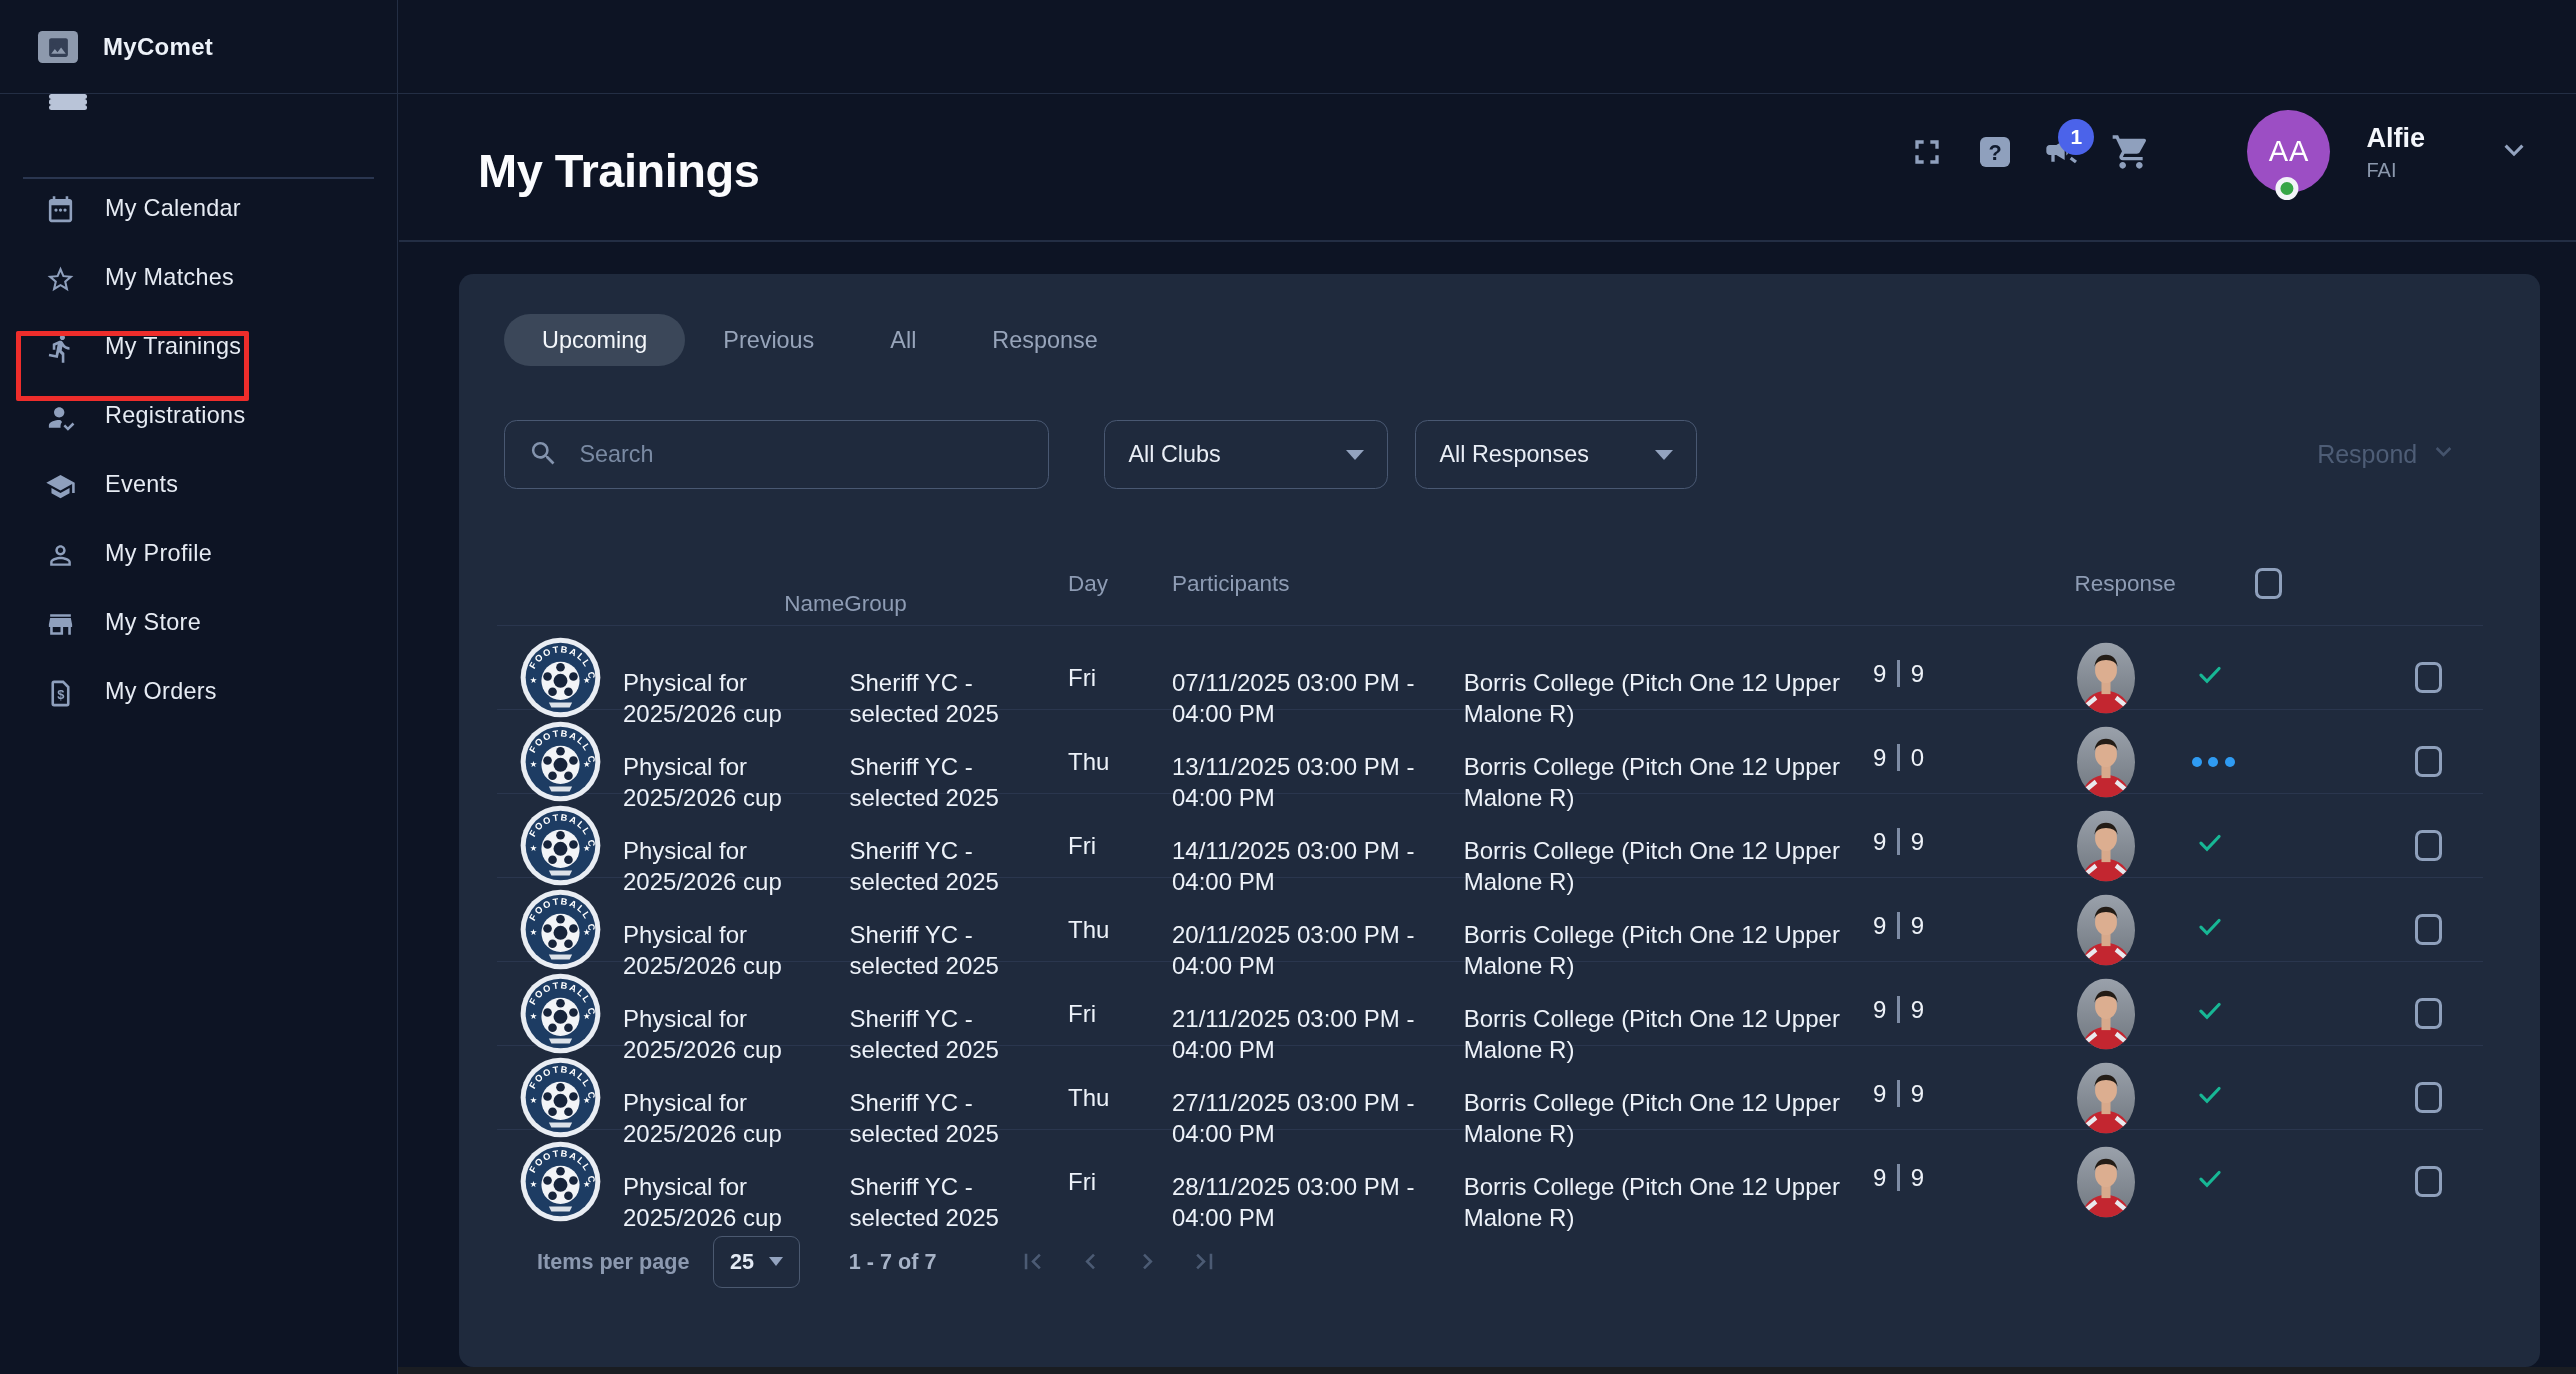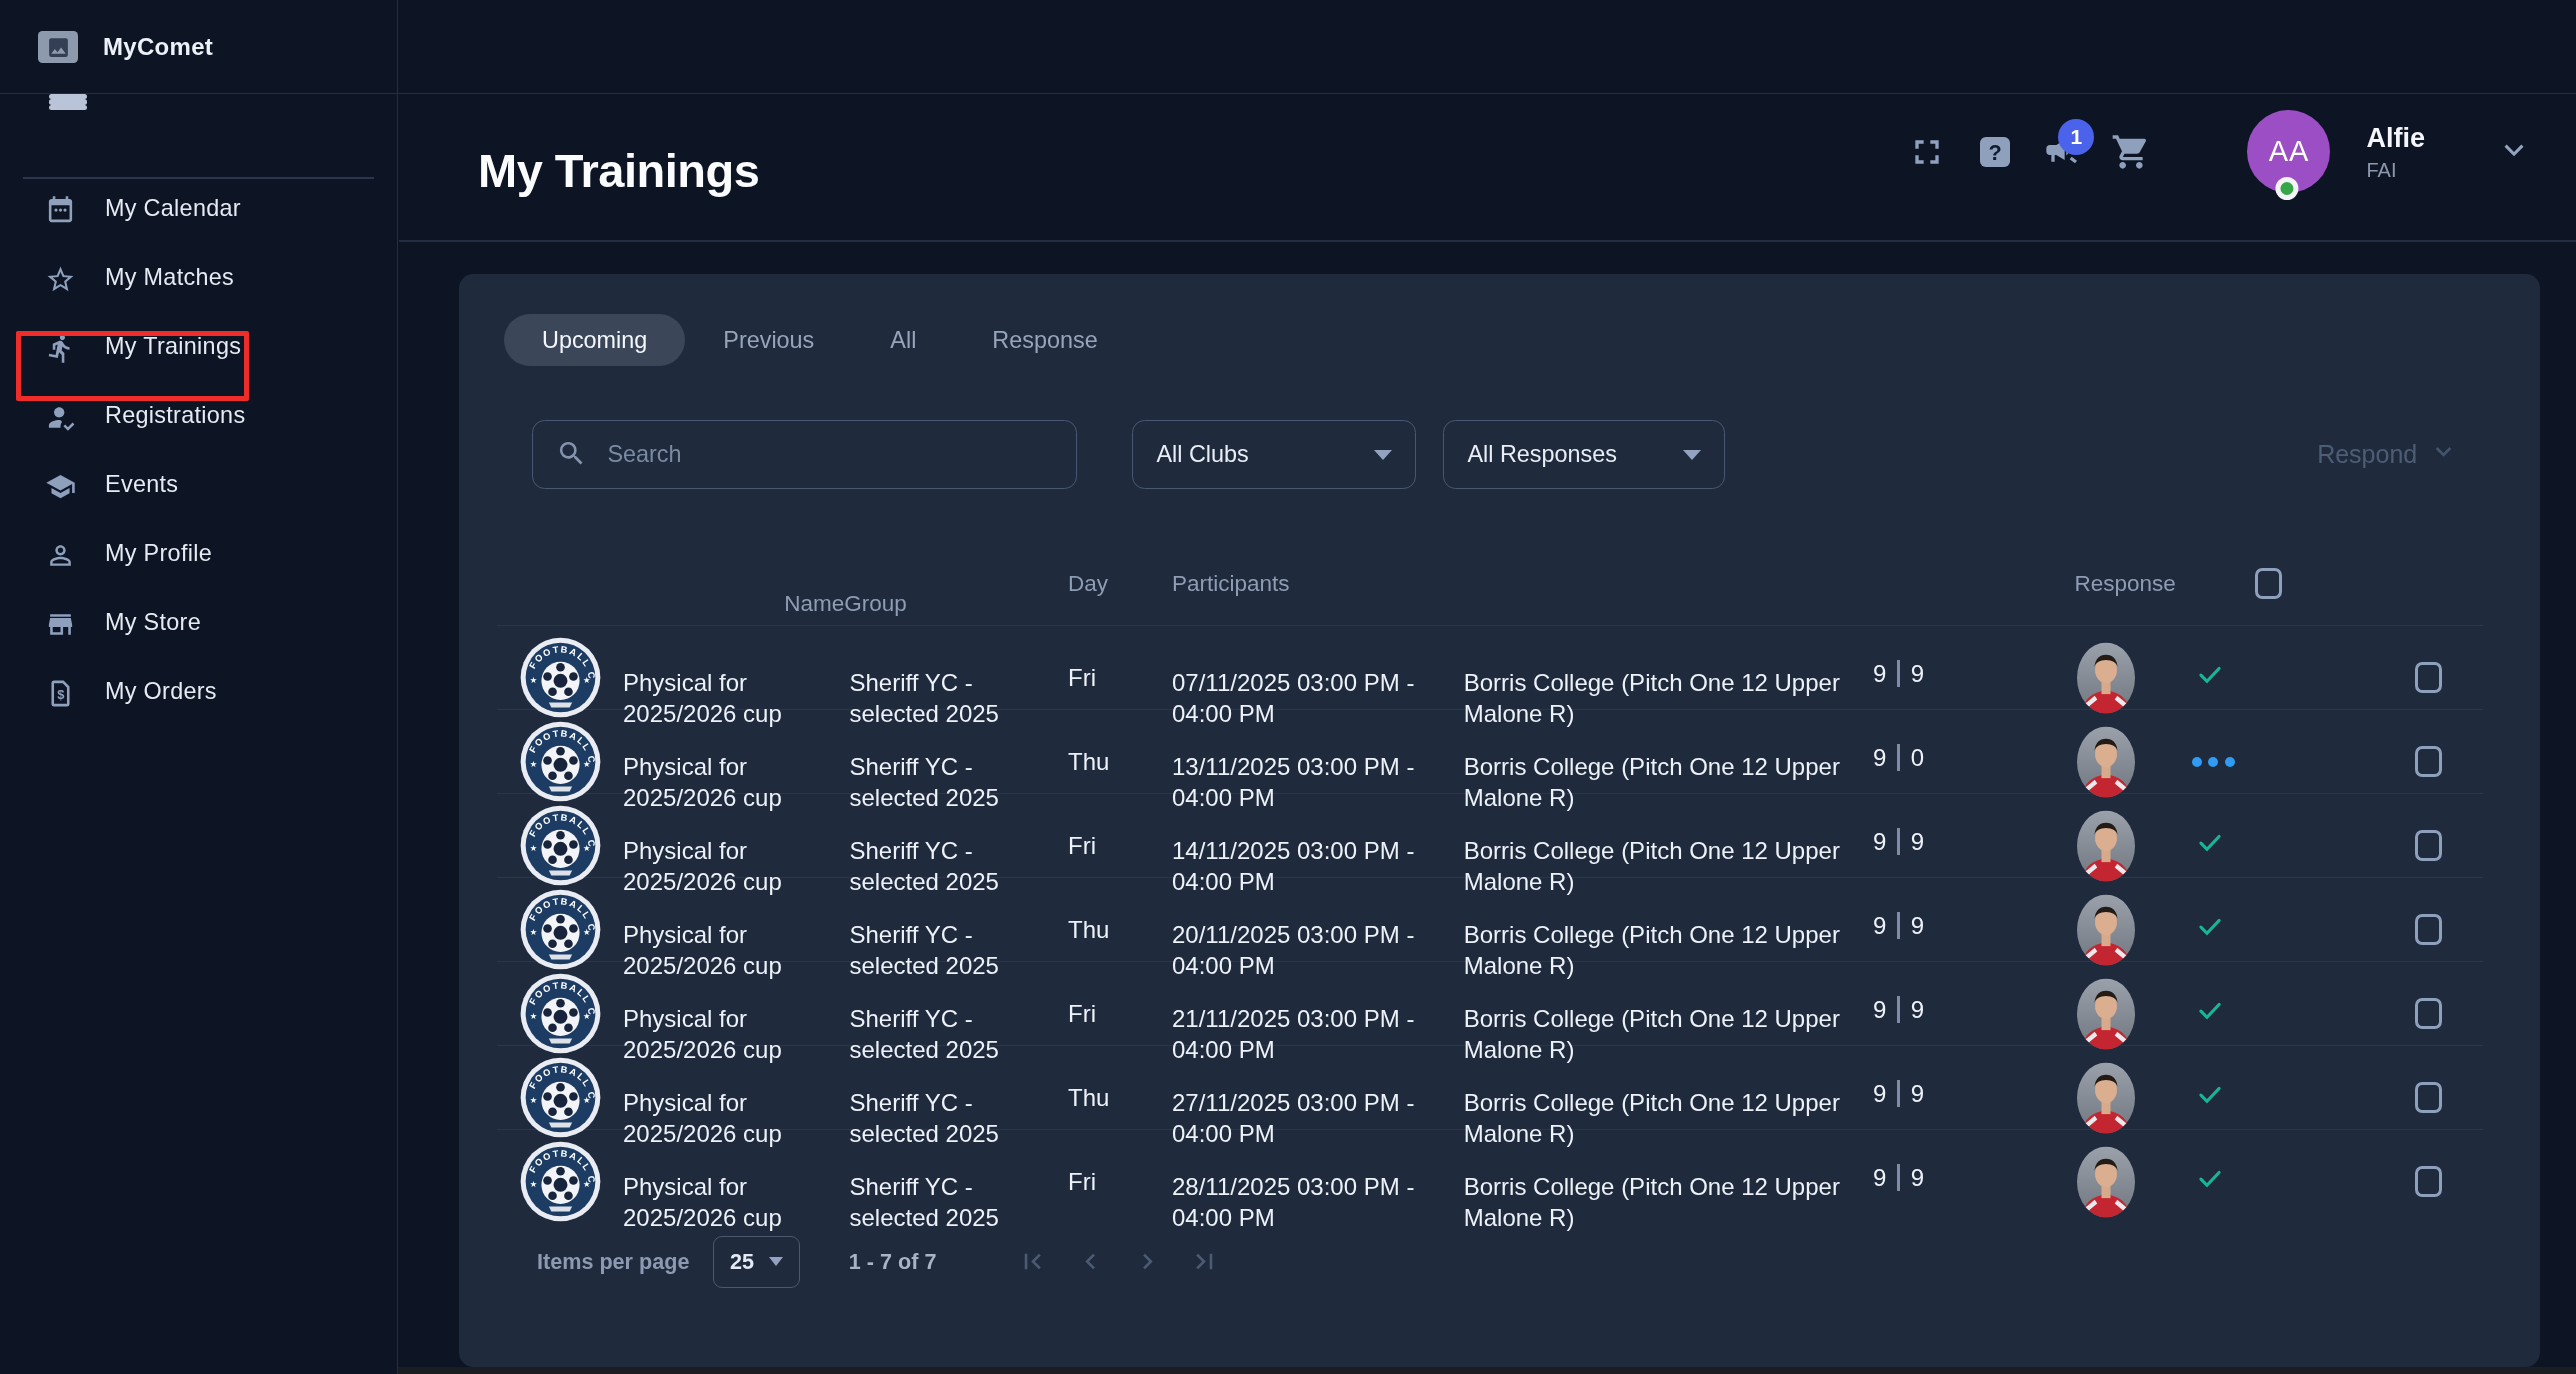--- a/index.html
+++ b/index.html
@@ -61,21 +61,21 @@
   .card { position:absolute; top:180px; left:60px; width:2081px; height:1093px;
     background:#1f2a3d; border-radius:14.4px; }
 
   
   .tabs { position:absolute; top:40px; left:45px; display:flex; align-items:center; height:52px; }
   .tab { font-size:23.4px; color:#97a4ba; padding:0 38px; height:52px; display:flex; align-items:center;
     border-radius:27px; cursor:pointer; font-weight:500; }
   .tab.active { background:#3b4759; color:#f4f7fb; }
 
   
-  .filters { position:absolute; top:146px; left:45px; right:45px; height:69px;margin-left:28px; }
+  .filters { position:absolute; top:146px; left:45px; right:45px; height:69px; }
   .search-box { position:absolute; left:0; top:0; width:545px; height:69px; border:1.8px solid #495872;
     border-radius:12.6px; display:flex; align-items:center; padding-left:23.4px; }
   .search-box svg { width:31px; height:31px; color:#8494ae; flex:none; }
   .search-input { background:transparent; border:none; outline:none; color:#e8eef7;
     font-size:23.4px; margin-left:20px; width:433px; font-family:inherit; }
   .search-input::placeholder { color:#7a8aa3; }
   .select { position:absolute; top:0; height:69px; border:1.8px solid #495872; border-radius:12.6px;
     display:flex; align-items:center; justify-content:space-between; padding:0 23.4px; cursor:pointer; }
   .select-clubs { left:600px; width:284px; }
   .select-resp  { left:911px; width:282px; }

